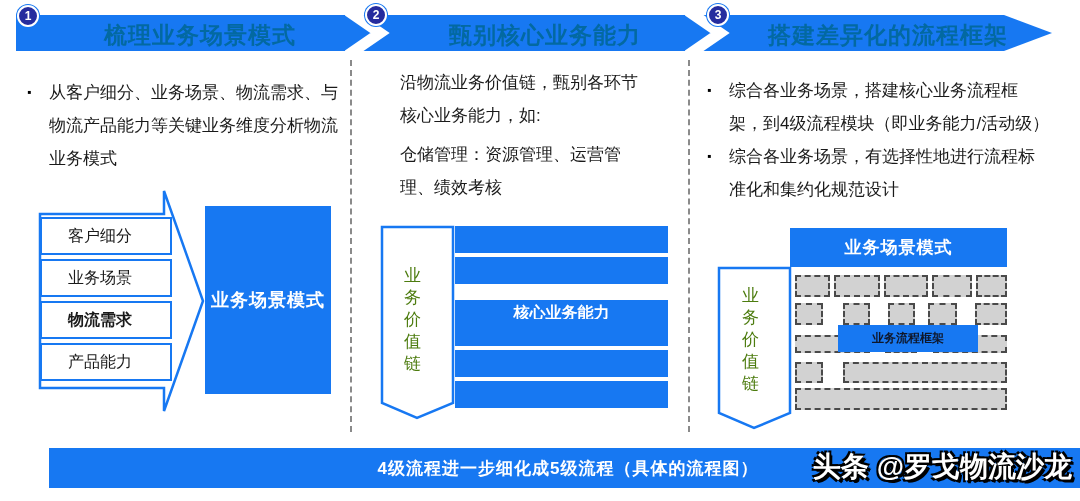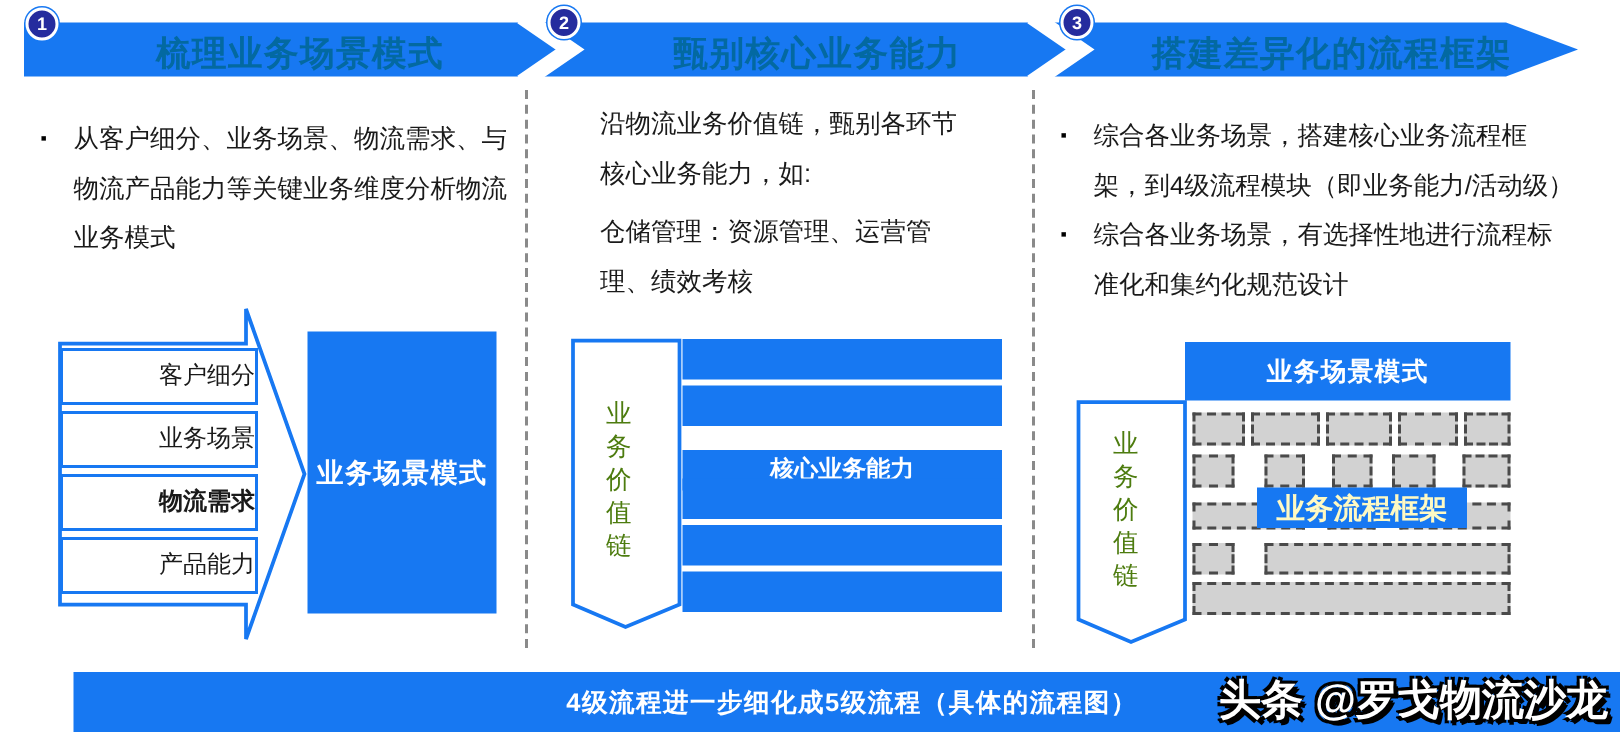--- a/index.html
+++ b/index.html
@@ -22,39 +22,39 @@
   .bullet-item{display:flex;align-items:flex-start;}
   .bullet-mark{flex:0 0 22px;font-size:12px;line-height:33px;color:#000;}
   .txt{font-size:17px;line-height:33px;color:#1a1a1a;}
   .col1-text{position:absolute;left:27px;top:76px;width:324px;}
   .col2-text{position:absolute;left:400px;top:66px;width:252px;}
   .col2-text .p2{margin-top:6px;}
   .col3-text{position:absolute;left:707px;top:74px;width:344px;}
 
   
   .diag{position:absolute;}
-  .d1{left:18px;top:200px;width:330px;height:235px;text-align:right;}
+  .d1{left:18px;top:185px;width:330px;height:235px;}
   .d2{left:370px;top:215px;width:310px;height:215px;}
   .d3{left:705px;top:225px;width:320px;height:210px;}
   .diag svg{position:absolute;left:0;top:0;}
 
   .band{position:absolute;left:22px;width:132px;height:38px;background:#fff;border:2px solid #1778F2;padding-left:26px;font-size:16px;line-height:33px;color:#1a1a1a;}
   .band1{top:32px;} .band2{top:74px;} .band3{top:116px;font-weight:bold;} .band4{top:158px;}
   .out-box{position:absolute;left:187px;top:21px;width:126px;height:188px;background:#1778F2;display:flex;align-items:center;justify-content:center;color:#fff;font-size:18px;font-weight:bold;letter-spacing:1px;}
 
   .vtext{position:absolute;width:26px;font-size:17px;line-height:22px;color:#4d7c0f;text-align:left;word-break:break-all;}
   .vt2{left:34px;top:50px;}
   .vt3{left:37px;top:60px;}
 
   .vbar{position:absolute;left:85px;width:213px;height:27px;background:#1778F2;display:flex;align-items:center;justify-content:center;color:#fff;font-size:16px;font-weight:bold;}
   .vb1{top:11px;} .vb2{top:42px;} .vb3{top:85px;} .vb4{top:104px;} .vb5{top:135px;} .vb6{top:166px;}
 
   .d3-topbar{position:absolute;left:85px;top:3px;width:217px;height:39px;background:#1778F2;display:flex;align-items:center;justify-content:center;color:#fff;font-size:17px;font-weight:bold;letter-spacing:1px;}
   .blk{position:absolute;background:#d2d2d2;border:2px dashed #4a4a4a;}
-  .d3-overlay{position:absolute;left:133px;top:100px;width:140px;height:27px;background:#1778F2;z-index:4;display:flex;align-items:center;justify-content:center;color:#fef9c3;font-size:19px;font-weight:bold;}
+  .d3-overlay{position:absolute;left:133px;top:100px;width:140px;height:27px;background:#1778F2;z-index:4;display:flex;align-items:center;justify-content:center;color:#0f172a;font-size:12px;font-weight:bold;}
 
   
   .footer-bar{position:absolute;left:17px;top:448px;width:1038px;height:40px;background:#1778F2;display:flex;align-items:center;justify-content:center;margin-left:32px;}
   .footer-bar span{color:#fff;font-size:17px;font-weight:bold;letter-spacing:1px;}
   .watermark{position:absolute;right:8px;top:448px;height:32px;line-height:38px;white-space:nowrap;color:#fff;font-size:28px;font-weight:bold;z-index:6;
     text-shadow:-2px -2px 0 #000,2px -2px 0 #000,-2px 2px 0 #000,2px 2px 0 #000,3px 3px 0 #000;}
   .wm-brand{font-weight:800;margin-right:8px;}
 </style>
 </head>
 <body>

